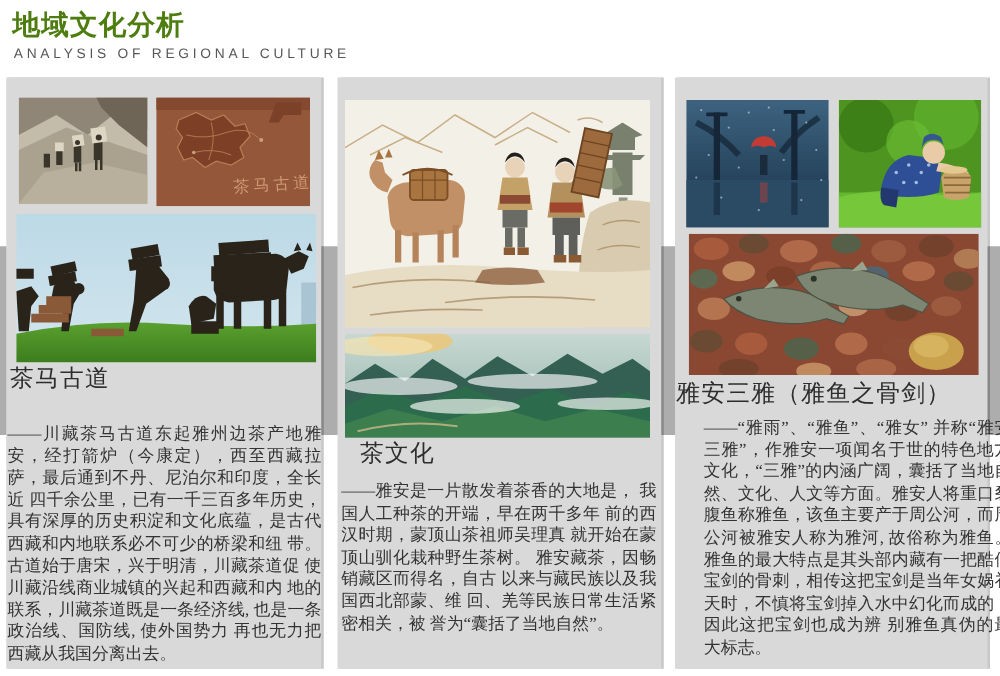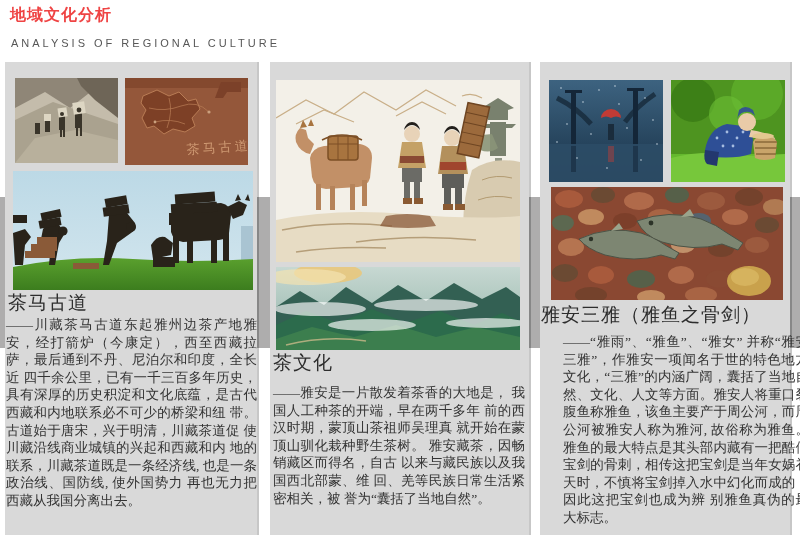--- a/index.html
+++ b/index.html
@@ -5,21 +5,21 @@
   html,body{margin:0;padding:0;}
   body{
     width:800px;height:541px;position:relative;overflow:hidden;
     background:#ffffff;
     font-family:"Liberation Serif","DejaVu Serif",serif;
   }
   
   .page-title{
     position:absolute;left:10px;top:5px;margin:0;
     font-family:"Liberation Sans","DejaVu Sans",sans-serif;
-    font-size:16px;font-weight:bold;color:#ef4444;letter-spacing:1px;
+    font-size:22px;font-weight:bold;color:#4d7c0f;letter-spacing:1px;
   }
   .page-subtitle{
     position:absolute;left:11px;top:37px;
     font-family:"Liberation Sans","DejaVu Sans",sans-serif;
     font-size:11px;font-weight:400;letter-spacing:3px;color:#575757;
   }
   
   .band{
     position:absolute;left:0;top:197px;width:800px;height:151px;
     background:#aeadad;
@@ -39,25 +39,25 @@
   }
   .card p{
     position:absolute;margin:0;color:#333333;
     font-size:13.5px;line-height:17.6px;text-align:justify;
   }
   
   #img-bw{left:10px;top:16px;width:103px;height:85px;}
   #img-relief{left:120px;top:16px;width:123px;height:87px;}
   #img-sculpt{left:8px;top:109px;width:240px;height:119px;}
   #card-1 h2{left:3px;top:228px;}
-  #card-1 p{left:1px;top:254px;width:251px;}
+  #card-1 p{left:1px;top:276px;width:251px;}
   
   #img-paint{left:6px;top:18px;width:244px;height:182px;}
   #img-mist{left:6px;top:205px;width:244px;height:83px;}
-  #card-2 h2{left:3px;top:288px;}
+  #card-2 h2{left:18px;top:288px;}
   #card-2 p{left:3px;top:322px;width:252px;}
   
   #img-rain{left:9px;top:18px;width:114px;height:102px;}
   #img-picker{left:131px;top:18px;width:114px;height:102px;}
   #img-fish{left:11px;top:125px;width:232px;height:113px;}
   #card-3 h2{left:1px;top:240px;}
   #card-3 p{left:1px;top:271px;width:246px;margin-left:22px;}
 </style>
 </head>
 <body>

